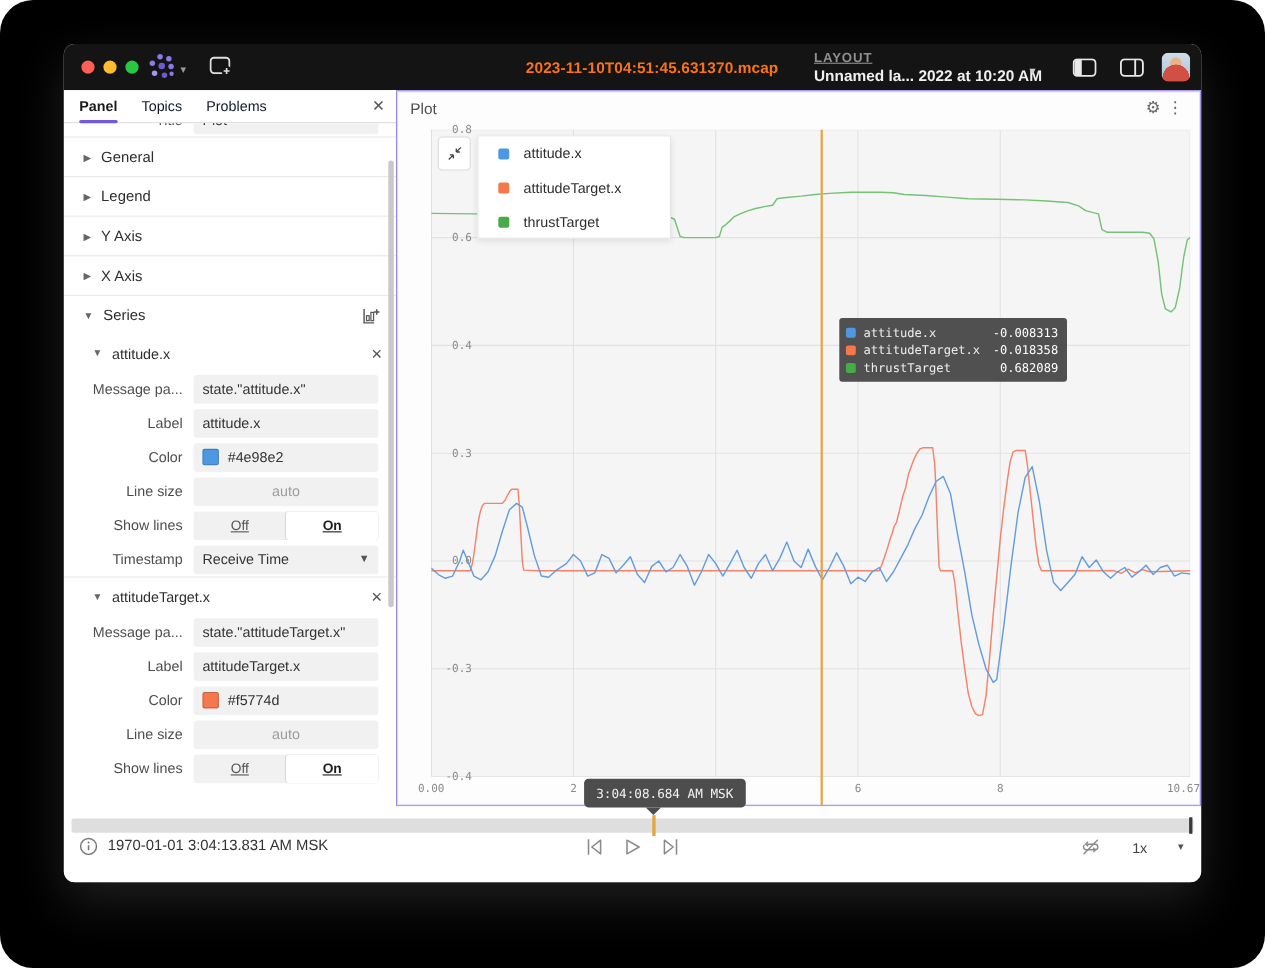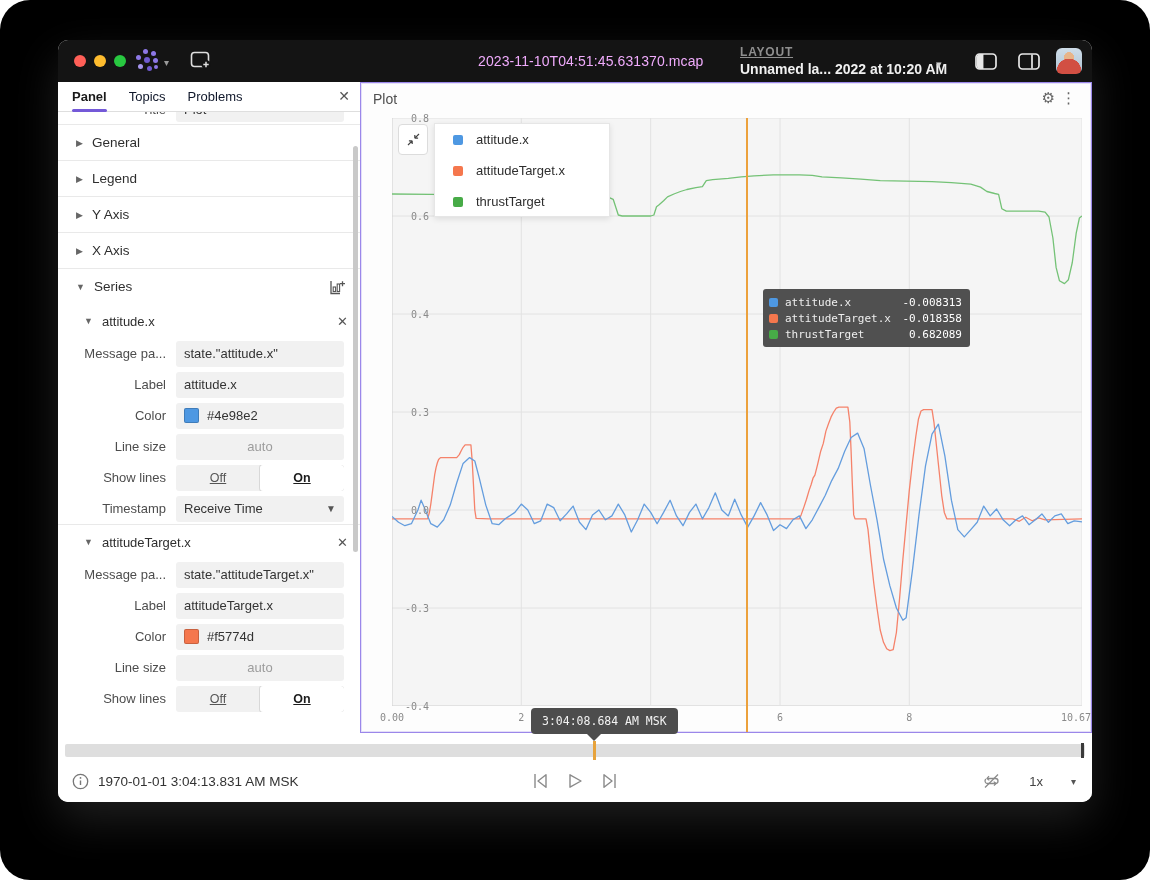--- a/index.html
+++ b/index.html
@@ -10,21 +10,21 @@
             border-radius:10px; overflow:hidden; box-shadow:0 18px 45px rgba(90,90,90,.35); }
 
   
   #titlebar { position:absolute; left:0; top:0; width:100%; height:42px; background:#141414; }
   .tl { position:absolute; top:15px; width:12px; height:12px; border-radius:50%; }
   #tl-red { left:16px; background:#ff5f57; } #tl-yellow { left:36px; background:#febc2e; } #tl-green { left:56px; background:#28c840; }
   #fox-logo { position:absolute; left:76px; top:9px; width:26px; height:24px; }
   .dot { position:absolute; border-radius:50%; }
   #logo-chevron { position:absolute; left:106px; top:17px; color:#9a9a9a; font-size:10px; }
   #add-panel { position:absolute; left:132px; top:11px; }
-  #titlebar-file { position:absolute; left:420px; top:13px; color:#f0abfc; font-size:14px; font-weight:400; letter-spacing:.1px; }
+  #titlebar-file { position:absolute; left:420px; top:13px; color:#f97316; font-size:14px; font-weight:700; letter-spacing:.1px; }
   #layout-block { position:absolute; left:682px; top:5px; cursor:default; }
   #layout-label { font-size:12px; font-weight:700; letter-spacing:.8px; color:#8f8f8f;text-decoration:underline; }
   #layout-name { font-size:14px; font-weight:700; color:#f0f0f0; margin-top:2px; }
   #layout-caret { position:absolute; left:878px; top:18px; color:#cfcfcf; font-size:11px; }
   .tb-icon { position:absolute; top:13px; }
   #avatar { position:absolute; left:998px; top:8px; width:26px; height:26px; border-radius:6px; overflow:hidden;
     background:
       radial-gradient(circle at 50% 88%, #d24f43 0 46%, rgba(0,0,0,0) 47%),
       radial-gradient(circle at 50% 36%, #e8b489 0 24%, rgba(0,0,0,0) 25%),
       linear-gradient(#cfdde9,#adc2d2); }
@@ -83,21 +83,21 @@
   #time-tip { position:absolute; left:473px; top:668px; background:#4d4d4d; color:#f2f2f2; border-radius:4px;
               font-family:"DejaVu Sans Mono", monospace; font-size:11.5px; padding:6px 11px; z-index:30; white-space:nowrap; }
   #time-tip::after { content:""; position:absolute; left:56px; bottom:-7px; border:7px solid rgba(0,0,0,0);
                      border-top-color:#4d4d4d; border-bottom:none; }
 
   
   #playbar { position:absolute; left:0; top:693px; width:100%; height:69px; background:#fff; }
   #scrubber { position:absolute; left:7px; right:7px; top:11px; height:13px; background:#dedede; border-radius:2px; }
   #playhead { position:absolute; left:52.3%; top:-3px; width:3px; height:19px; background:#e7a33c; }
   #end-mark { position:absolute; right:1px; top:-1px; width:3px; height:15px; background:#3a3a3a; }
-  #pb-row { position:absolute; left:0; top:28px; width:100%; height:40px; display:flex; align-items:center; }
+  #pb-row { position:absolute; left:0; top:28px; width:100%; height:40px; display:flex; align-items:flex-start; }
   #info-btn { margin-left:14px; }
   #pb-time { margin-left:9px; font-size:13.5px; color:#333; }
   #pb-center { position:absolute; left:50%; transform:translateX(-50%); display:flex; gap:16px; align-items:center; }
   #pb-right { position:absolute; right:16px; display:flex; align-items:center; gap:28px; }
   #speed { font-size:13px; color:#444; }
   #speed-caret { font-size:10px; color:#555; }
   svg { display:block; }
 </style>
 </head>
 <body>

